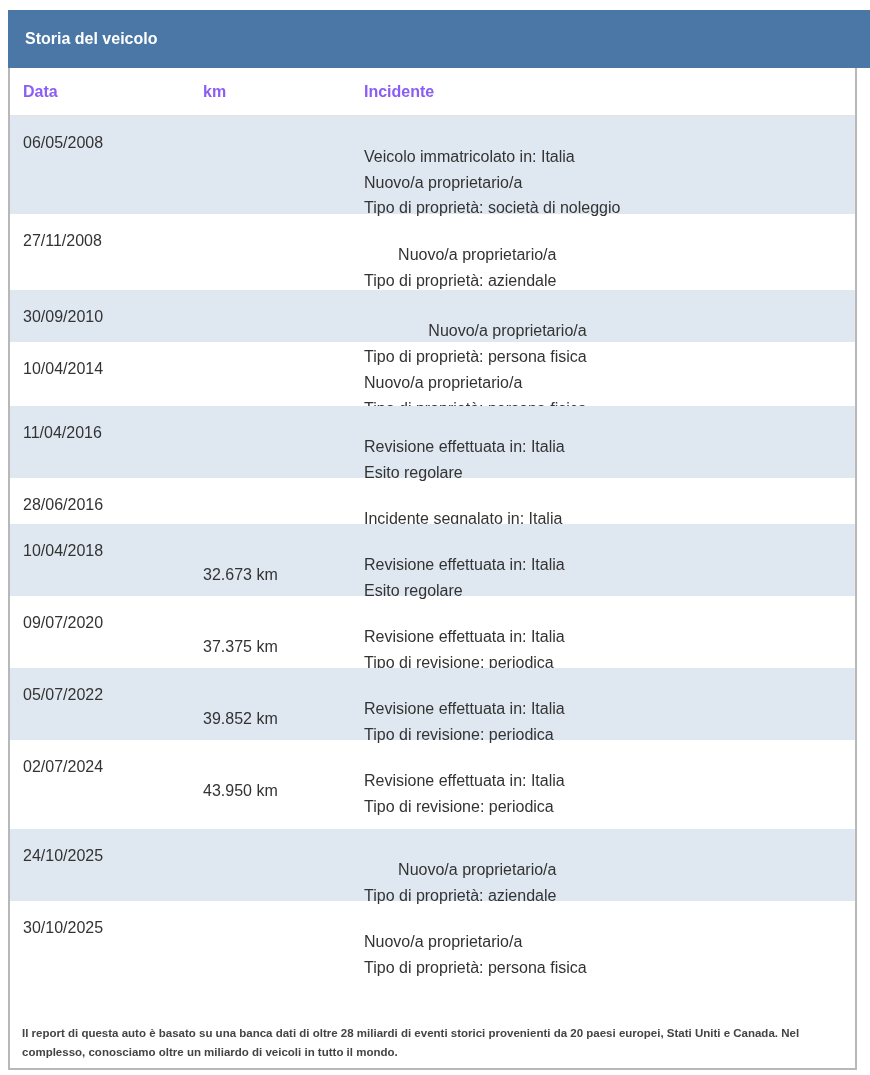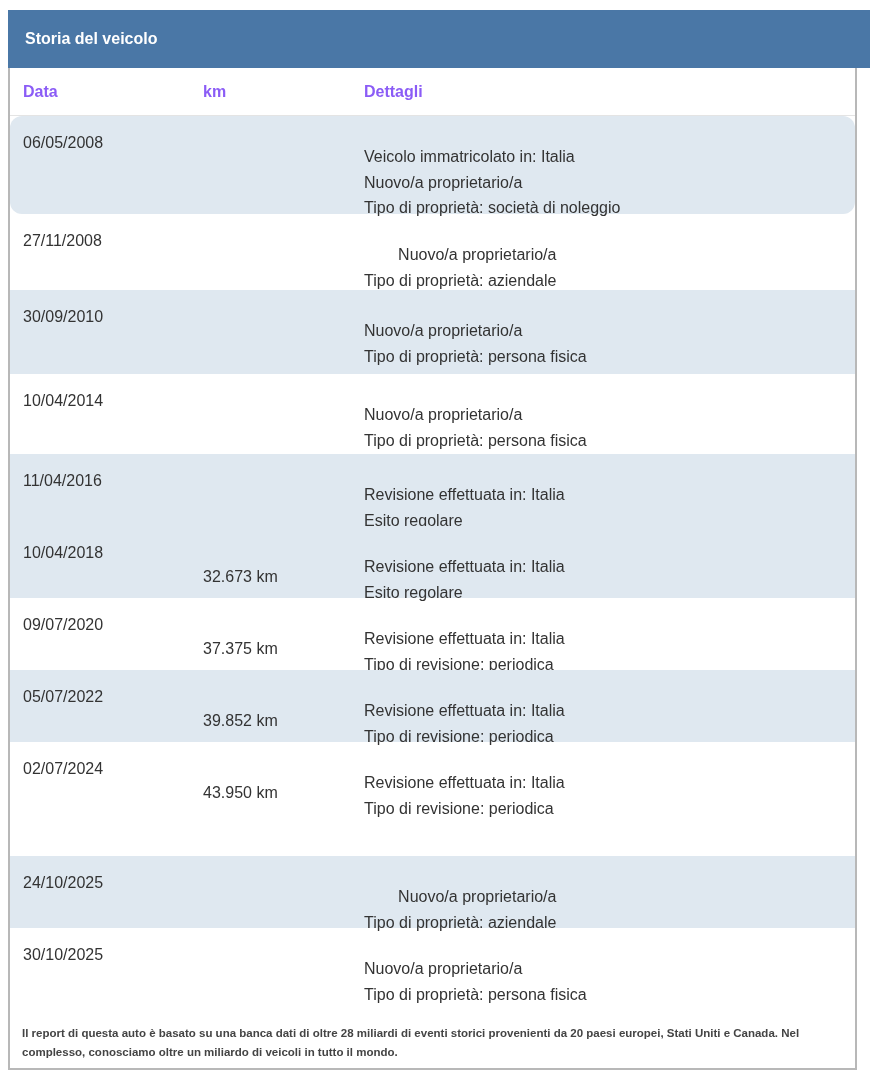--- a/index.html
+++ b/index.html
@@ -21,62 +21,69 @@
 </head>
 <body>
 
 <div class="card"></div>
 <div class="header">
   <span class="title">Storia del veicolo</span>
 </div>
 <div class="thead">
   <span class="th" style="left:13px">Data</span>
   <span class="th" style="left:193px">km</span>
-  <span class="th" style="left:354px">Dettagli</span>
+  <span class="th" style="left:354px">Incidente</span>
 </div>
 <div class="rows" id="rows">
-    <div class="row alt" style="height: 98px; border-radius: 12px;">
+    <div class="row alt" style="height: 98px;">
       <span class="cell c-date">06/05/2008</span>
       <span class="cell c-km"></span>
       <div class="cell c-det">
         <div>Veicolo immatricolato in: Italia</div>
         <div>Nuovo/a proprietario/a</div>
         <div>Tipo di proprietà: società di noleggio</div>
       </div>
     </div>
     <div class="row" style="height: 76px; text-align: right;">
       <span class="cell c-date">27/11/2008</span>
       <span class="cell c-km"></span>
       <div class="cell c-det">
         <div>Nuovo/a proprietario/a</div>
         <div>Tipo di proprietà: aziendale</div>
       </div>
     </div>
-    <div class="row alt" style="height: 84px;">
+    <div class="row alt" style="height: 52px; text-align: right;">
       <span class="cell c-date">30/09/2010</span>
       <span class="cell c-km"></span>
       <div class="cell c-det">
         <div>Nuovo/a proprietario/a</div>
         <div>Tipo di proprietà: persona fisica</div>
       </div>
     </div>
-    <div class="row" style="height: 80px; padding-left: 37px;">
+    <div class="row" style="height: 64px; padding-left: 37px;">
       <span class="cell c-date">10/04/2014</span>
       <span class="cell c-km"></span>
       <div class="cell c-det">
         <div>Nuovo/a proprietario/a</div>
         <div>Tipo di proprietà: persona fisica</div>
       </div>
     </div>
     <div class="row alt" style="height: 72px;">
       <span class="cell c-date">11/04/2016</span>
       <span class="cell c-km"></span>
       <div class="cell c-det">
         <div>Revisione effettuata in: Italia</div>
         <div>Esito regolare</div>
+      </div>
+    </div>
+    <div class="row" style="height: 46px;">
+      <span class="cell c-date">28/06/2016</span>
+      <span class="cell c-km"></span>
+      <div class="cell c-det">
+        <div>Incidente segnalato in: Italia</div>
       </div>
     </div>
     <div class="row alt" style="height: 72px;">
       <span class="cell c-date">10/04/2018</span>
       <span class="cell c-km">32.673 km</span>
       <div class="cell c-det">
         <div>Revisione effettuata in: Italia</div>
         <div>Esito regolare</div>
       </div>
     </div>
@@ -89,21 +96,21 @@
       </div>
     </div>
     <div class="row alt" style="height: 72px;">
       <span class="cell c-date">05/07/2022</span>
       <span class="cell c-km">39.852 km</span>
       <div class="cell c-det">
         <div>Revisione effettuata in: Italia</div>
         <div>Tipo di revisione: periodica</div>
       </div>
     </div>
-    <div class="row" style="height: 114px;">
+    <div class="row" style="height: 89px;">
       <span class="cell c-date">02/07/2024</span>
       <span class="cell c-km">43.950 km</span>
       <div class="cell c-det">
         <div>Revisione effettuata in: Italia</div>
         <div>Tipo di revisione: periodica</div>
       </div>
     </div>
     <div class="row alt" style="height: 72px; text-align: right;">
       <span class="cell c-date">24/10/2025</span>
       <span class="cell c-km"></span>

